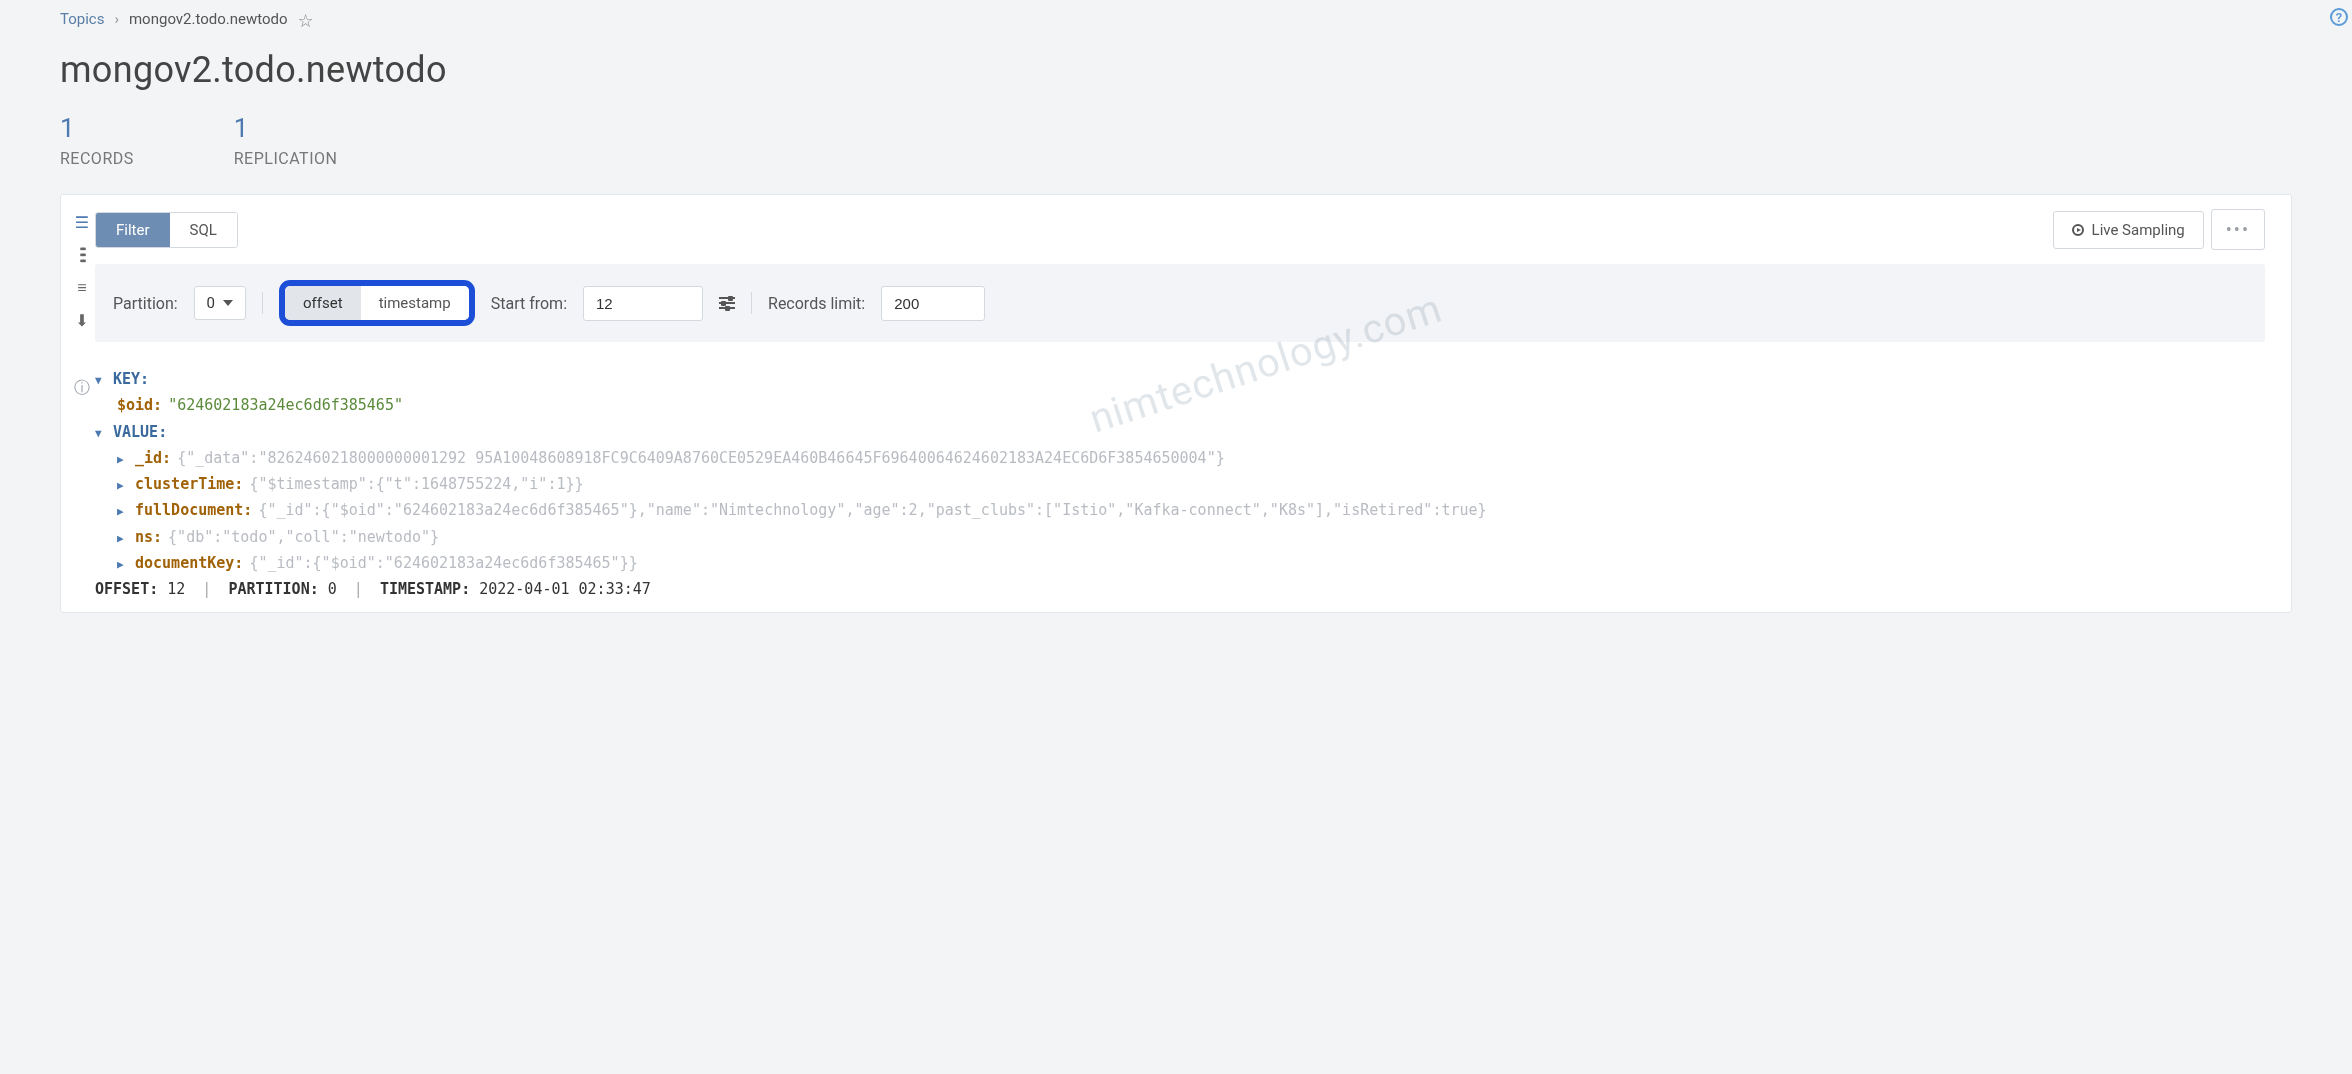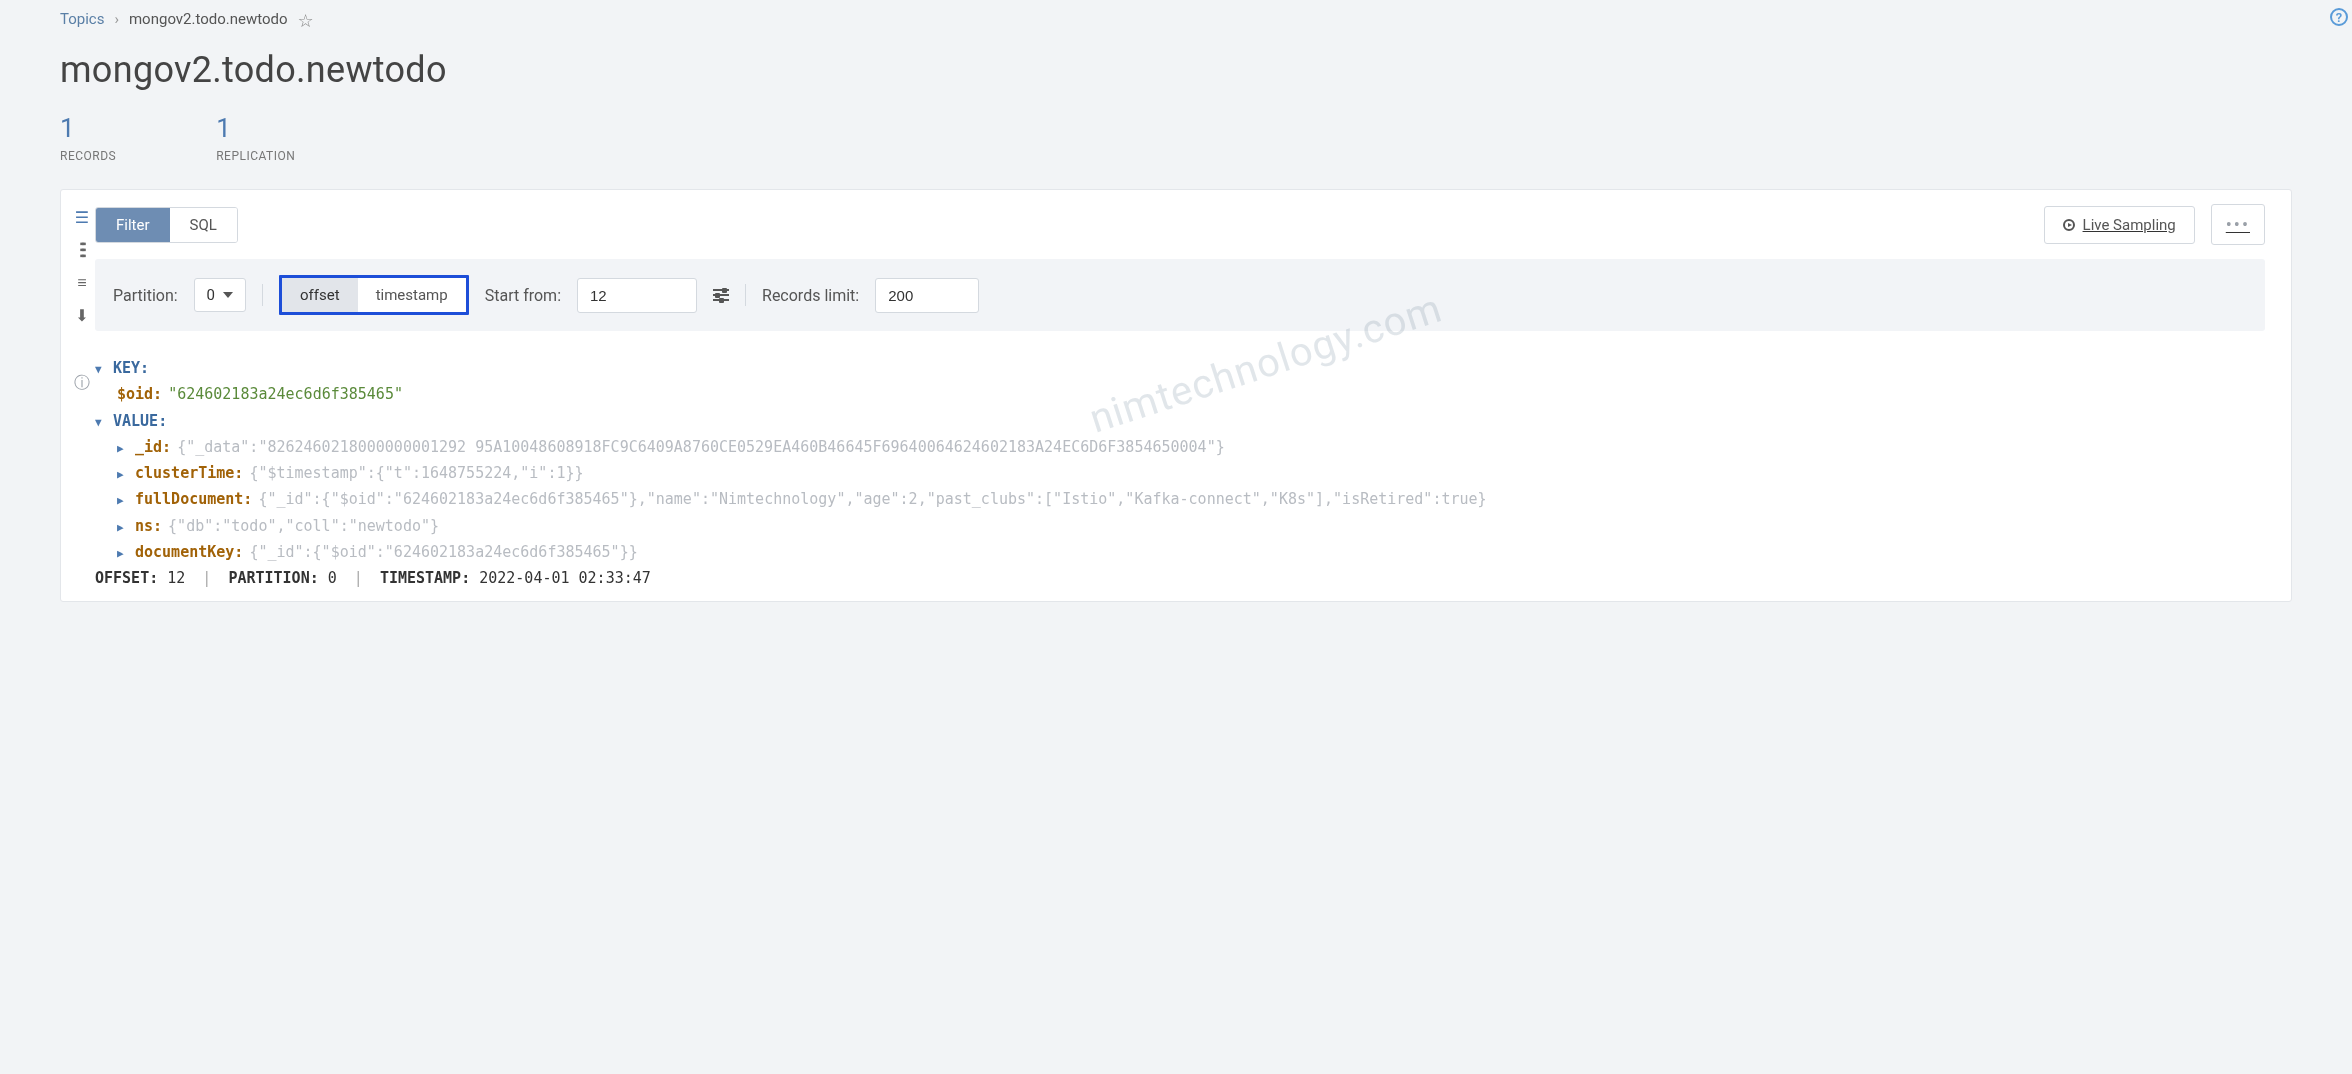--- a/index.html
+++ b/index.html
@@ -21,49 +21,49 @@
   .breadcrumb { display: flex; align-items: flex-start; gap: 10px; font-size: 15px; color: #666; margin-bottom: 18px;}
   .breadcrumb .sep { color: #999; }
   .breadcrumb .current { color: #555; }
   .star-icon { color: #888; font-size: 18px; }
   
   .title { font-size: 36px; font-weight: 400; color: #444; margin-bottom: 22px; letter-spacing: 0.3px;}
   
   .stats { display: flex; gap: 100px; margin-bottom: 26px;}
   .stat {}
   .stat-value { font-size: 26px; color: #4d7ab0; font-weight: 400; }
-  .stat-label { font-size: 12px; color: #777; letter-spacing: 0.5px; margin-top: 6px;}
+  .stat-label { font-size: 16px; color: #777; letter-spacing: 0.5px; margin-top: 6px;}
   
   .card { background: #fff; border: 1px solid #e3e6ea; border-radius: 3px; padding: 0; }
   .tabs { display: flex; gap: 44px; padding: 18px 34px 0 34px; border-bottom: 1px solid #e3e6ea;}
   .tab { font-size: 17px; color: #8a8f96; padding: 10px 4px 16px 4px; cursor: pointer; border-bottom: 3px solid transparent; font-weight: 500;}
   .tab.active { color: #4d7ab0; border-bottom-color: #4d7ab0; font-weight: 600;}
   
   .main { display: flex; }
   .sidecol { width: 34px; padding: 18px 0 0 8px; display: flex; flex-direction: column; align-items: center; gap: 14px; color: #666;}
   .sidecol .ic { font-size: 16px; }
   .sidecol .ic.grid { letter-spacing: -2px; font-size: 10px; line-height: 6px;}
   .content { flex: 1; padding: 14px 26px 14px 0;}
   
   .toolbar-row1 { display: flex; align-items: center; justify-content: space-between; margin-bottom: 14px;}
   .seg { display: inline-flex; border: 1px solid #d4d9df; border-radius: 3px; overflow: hidden;}
   .seg > div { padding: 8px 20px; font-size: 15px; cursor: pointer; background: #fff; color: #555;}
   .seg > div.active { background: #6e8db3; color: #fff;}
-  .right-actions { display: flex; gap: 16px; align-items: center; text-decoration: underline;}
+  .right-actions { display: flex; gap: 7px; align-items: center;}
   .btn-outline { border: 1px solid #d4d9df; background: #fff; color: #555; padding: 9px 18px; border-radius: 3px; display: inline-flex; align-items: center; gap: 8px; font-size: 15px; cursor: pointer;}
   .btn-more { border: 1px solid #d4d9df; background: #fff; color: #9aa0a8; padding: 9px 14px; border-radius: 3px; font-size: 18px; letter-spacing: 2px; cursor: pointer;}
   .play-ic { display:inline-block; width:12px; height:12px; border:2px solid #555; border-radius:50%; position:relative;}
   .play-ic::after { content:""; position:absolute; left:3px; top:2px; border-left:4px solid #555; border-top:2.5px solid transparent; border-bottom:2.5px solid transparent;}
   
   .toolbar-row2 { background: #f2f4f7; border-radius: 3px; padding: 16px 18px; display: flex; align-items: center; gap: 16px; margin-bottom: 24px;}
   .lbl { font-size: 16px; color: #555; }
   .sel { border: 1px solid #d4d9df; background: #fff; padding: 7px 12px; border-radius: 3px; display: inline-flex; align-items: center; gap: 8px; font-size: 15px; cursor: pointer;}
   .caret { display:inline-block; border-left:5px solid transparent; border-right:5px solid transparent; border-top:6px solid #555;}
   .vsep { width: 1px; height: 22px; background: #d4d9df; }
-  .seg2 { display: inline-flex; border: 3px solid #1d4ed8; border-radius: 1px; overflow: hidden;}
+  .seg2 { display: inline-flex; border: 6px solid #1d4ed8; border-radius: 11px; overflow: hidden;}
   .seg2 > div { padding: 8px 18px; font-size: 15px; cursor: pointer; background: #fff; color: #555;}
   .seg2 > div.active { background: #e2e5ea; color: #333;}
   .txtin { border: 1px solid #d4d9df; background: #fff; padding: 8px 12px; border-radius: 3px; font-size: 15px; width: 120px; color: #333;}
   .sliders-ic { display:inline-flex; flex-direction:column; gap:3px;}
   .sliders-ic span { display:block; width:16px; height:2px; background:#555; position:relative;}
   .sliders-ic span::after { content:""; position:absolute; width:5px; height:5px; background:#555; border-radius:1px; top:-1.5px;}
   .sliders-ic span:nth-child(1)::after { right:2px;}
   .sliders-ic span:nth-child(2)::after { left:2px;}
   .sliders-ic span:nth-child(3)::after { left:6px;}
   

